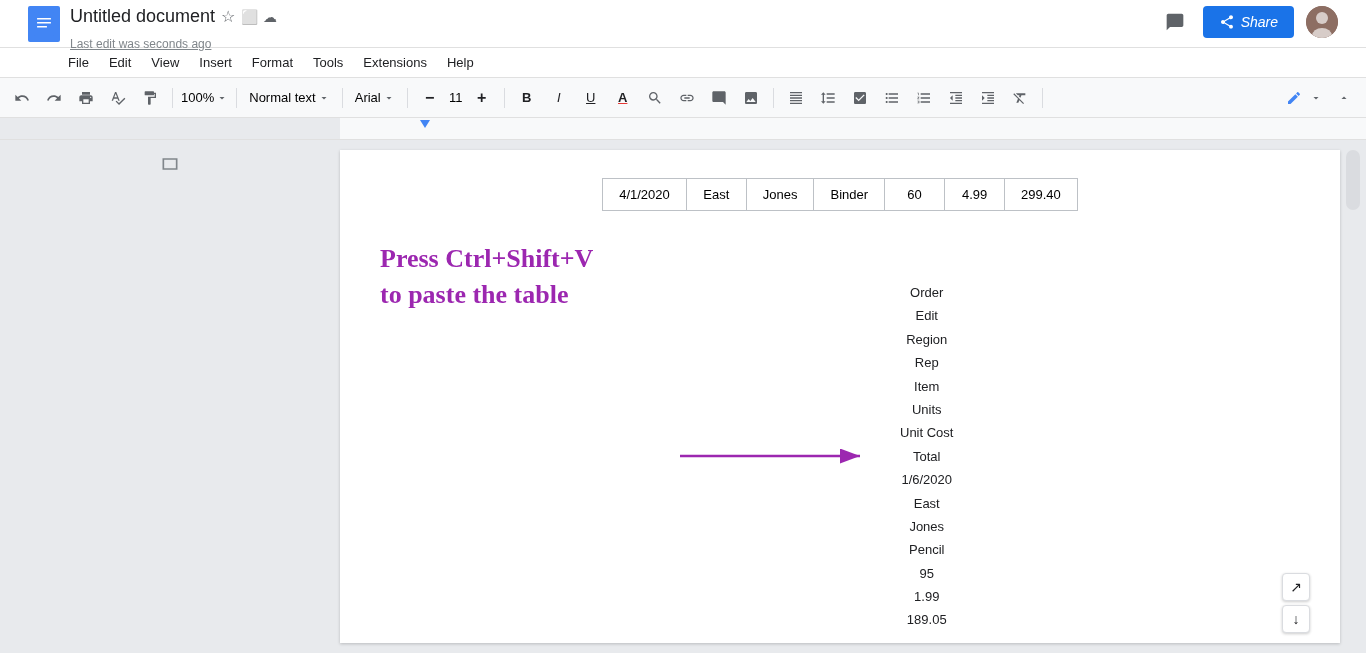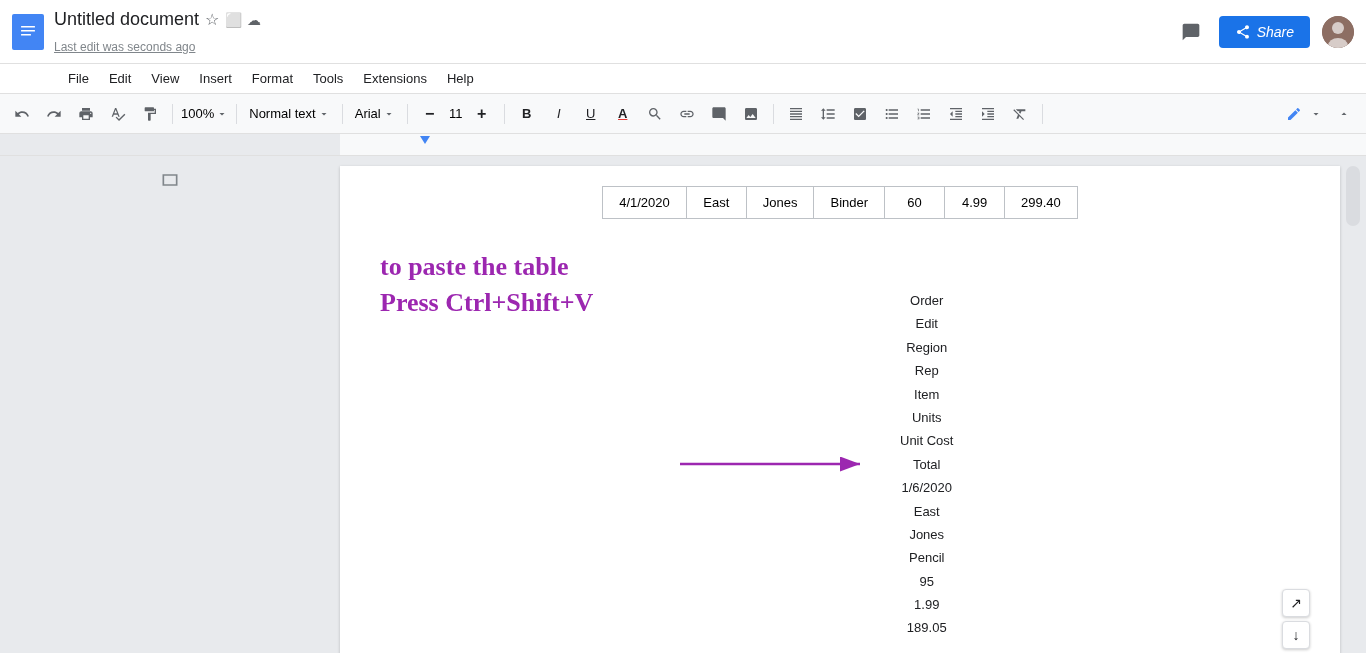--- a/index.html
+++ b/index.html
@@ -2,24 +2,24 @@
 <html><head>
   <meta charset="utf-8">
   <style>
     * { box-sizing: border-box; margin: 0; padding: 0; }
     body { font-family: Arial, sans-serif; font-size: 13px; background: #f0f0f0; overflow: hidden; }
 
     
     .top-bar {
       background: #fff;
       display: flex;
-      align-items: center;
-      padding: 6px 12px;
+      align-items: flex-start;
+      padding: 6px 28px;
       border-bottom: 1px solid #e0e0e0;
-      height: 64px;
+      height: 48px;
     }
     .doc-icon {
       width: 32px;
       height: 36px;
       background: #4285f4;
       border-radius: 2px;
       margin-right: 10px;
       display: flex;
       align-items: center;
       justify-content: center;
@@ -200,21 +200,21 @@
       display: flex;
       flex-direction: column;
       align-items: center;
       padding-top: 10px;
       gap: 4px;
     }
 
     
     .doc-table {
       border-collapse: collapse;
-      margin: 0 auto;
+      margin: 8px auto;
       width: auto;
     }
     .doc-table td {
       border: 1px solid #bdc1c6;
       padding: 8px 16px;
       font-size: 13px;
       text-align: center;
       min-width: 60px;
     }
 
@@ -504,22 +504,22 @@
             <td>Binder</td>
             <td>60</td>
             <td>4.99</td>
             <td>299.40</td>
           </tr>
         </tbody>
     </table>
 
     <div class="instruction-area">
       <div class="handwritten-text">
+        <div>Press Ctrl+Shift+V</div>
         <div>to paste the table</div>
-        <div>Press Ctrl+Shift+V</div>
       </div>
 
       <div class="arrow-area">
         <svg width="200" height="40">
           <defs>
             <marker id="arrowhead" markerWidth="8" markerHeight="6" refX="8" refY="3" orient="auto">
               <polygon points="0 0, 8 3, 0 6" fill="#9c27b0"></polygon>
             </marker>
           </defs>
           <line x1="0" y1="20" x2="180" y2="20" stroke="#9c27b0" stroke-width="2.5" marker-end="url(#arrowhead)"></line>

